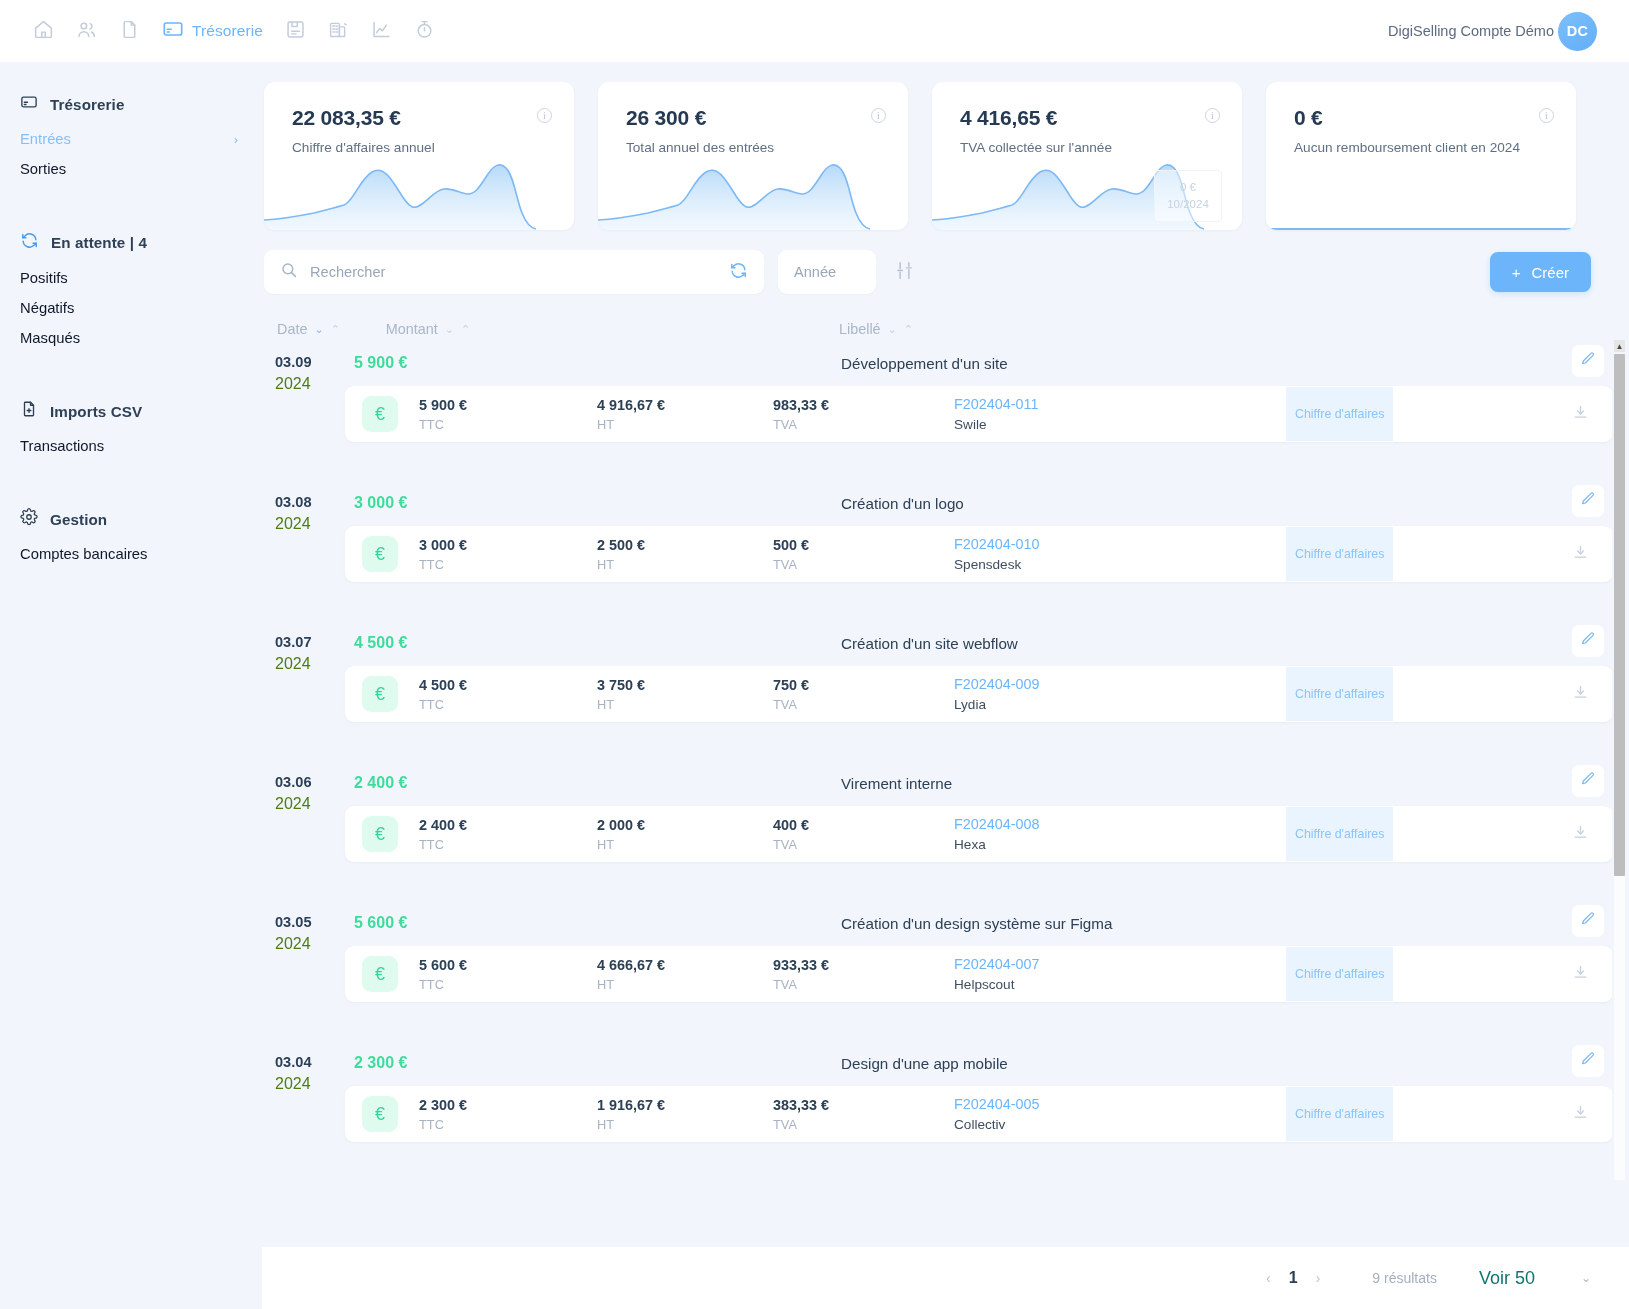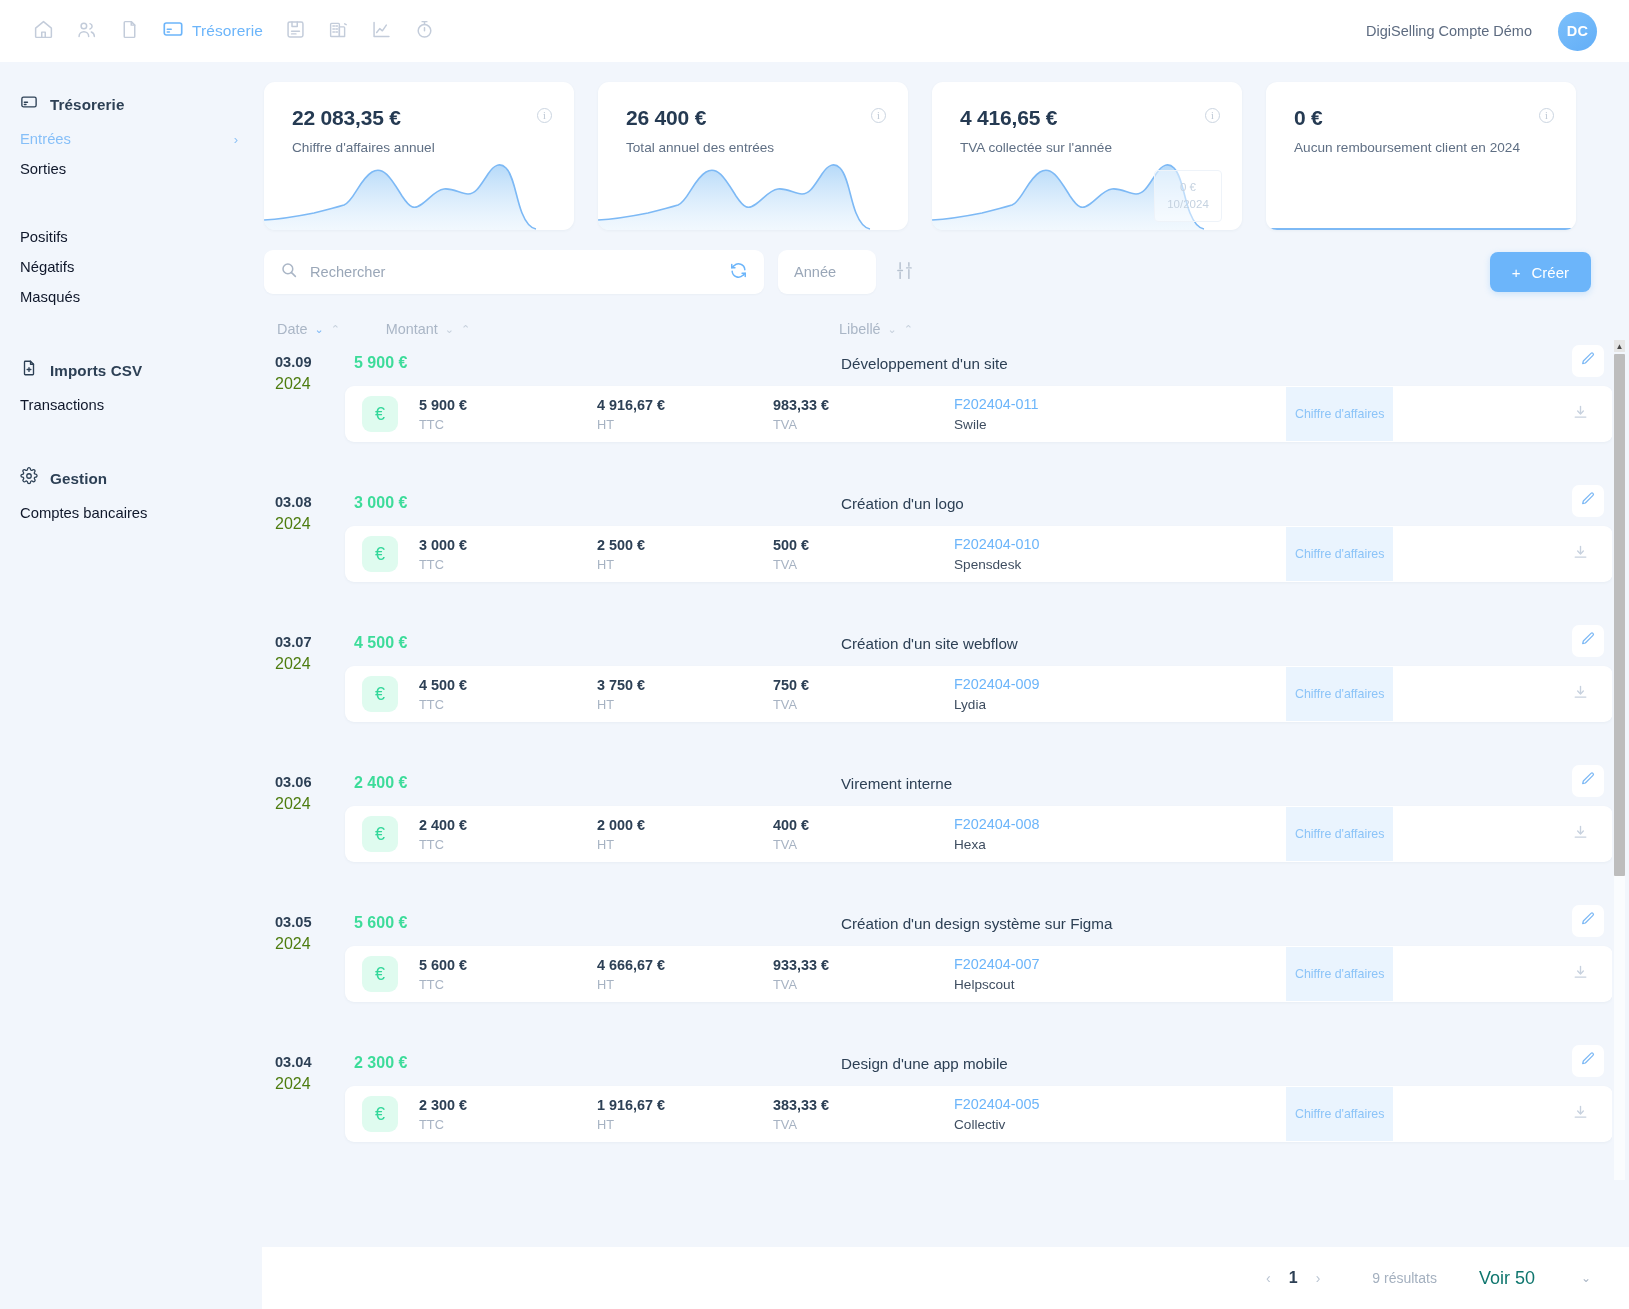--- a/index.html
+++ b/index.html
@@ -19,21 +19,21 @@
   }
   .topnav { display: flex; align-items: center; gap: 0px; }
   .navitem {
     display: flex; align-items: center; gap: 8px;
     padding: 0 11px; height: 40px; cursor: pointer; color: #c3ccda;
   }
   .navitem.active { color: #6cb5fa; }
   .navitem .navlabel {
     font-size: 15.5px; color: #6cb5fa; font-weight: 500; letter-spacing: .1px;
   }
-  .topright { margin-left: auto; display: flex; align-items: center; gap: 26px; padding-right: 10px;}
+  .topright { margin-left: auto; display: flex; align-items: center; gap: 4px; padding-right: 10px;}
   .acct-name { font-size: 14.5px; color: #5d6b80; }
   .avatar {
     width: 39px; height: 39px; border-radius: 50%;
     background: linear-gradient(145deg,#7cc0fb,#63aef7);
     color: #fff; font-size: 14.5px; font-weight: 600;
     display: flex; align-items: center; justify-content: center;
     letter-spacing: .4px;
   }
 
   
@@ -352,20 +352,31 @@
         <span class="chev">›</span>
       </div>
       <div class="side-sub">
         <span class="ss-label">Sorties</span>
       </div>
     </div>
 
     <div class="side-spacer"></div>
 
     <div class="side-group">
+      <div class="side-head">
+        <span>
+          <svg width="19" height="19" viewBox="0 0 24 24" fill="none" stroke="#4a9ae8" stroke-width="1.8" stroke-linecap="round" stroke-linejoin="round">
+              <path d="M20 11a8 8 0 0 0-13.6-5.1L3.5 8.5"></path>
+              <path d="M4 13a8 8 0 0 0 13.6 5.1l2.9-2.6"></path>
+              <path d="M3.5 4.5v4h4"></path>
+              <path d="M20.5 19.5v-4h-4"></path>
+            </svg>
+        </span>
+        <span class="sh-label">En attente | 4</span>
+      </div>
       <div class="side-sub">
         <span class="ss-label">Positifs</span>
       </div>
       <div class="side-sub">
         <span class="ss-label">Négatifs</span>
       </div>
       <div class="side-sub">
         <span class="ss-label">Masqués</span>
       </div>
     </div>
@@ -421,21 +432,21 @@
                 <stop offset="0%" stop-color="#a9d3f8" stop-opacity=".85"></stop>
                 <stop offset="100%" stop-color="#d9ecfc" stop-opacity=".35"></stop>
               </linearGradient>
             </defs>
           <path d="M0,62 C20,61 35,58 50,55 C62,52 70,50 80,47 C90,43 95,22 108,14 C120,7 128,22 138,38 C146,50 150,52 158,46 C166,40 172,32 180,31 C190,30 196,36 204,36 C212,36 216,28 224,16 C230,7 236,4 242,10 C250,18 252,40 258,55 C262,65 266,70 272,71 L272,72 L0,72 Z" fill="url(#g1)"></path>
           <path d="M0,62 C20,61 35,58 50,55 C62,52 70,50 80,47 C90,43 95,22 108,14 C120,7 128,22 138,38 C146,50 150,52 158,46 C166,40 172,32 180,31 C190,30 196,36 204,36 C212,36 216,28 224,16 C230,7 236,4 242,10 C250,18 252,40 258,55 C262,65 266,70 272,71" fill="none" stroke="#7db9f5" stroke-width="1.6"></path>
         </svg>
       </div>
 
       <div class="kpi">
-        <div class="kv">26 400 €</div>
+        <div class="kv">26 300 €</div>
         <div class="kl">Total annuel des entrées</div>
         <div class="info">i</div>
         <svg class="spark" viewBox="0 0 310 72" preserveAspectRatio="none">
           <path d="M0,62 C20,61 35,58 50,55 C62,52 70,50 80,47 C90,43 95,22 108,14 C120,7 128,22 138,38 C146,50 150,52 158,46 C166,40 172,32 180,31 C190,30 196,36 204,36 C212,36 216,28 224,16 C230,7 236,4 242,10 C250,18 252,40 258,55 C262,65 266,70 272,71 L272,72 L0,72 Z" fill="url(#g1)"></path>
           <path d="M0,62 C20,61 35,58 50,55 C62,52 70,50 80,47 C90,43 95,22 108,14 C120,7 128,22 138,38 C146,50 150,52 158,46 C166,40 172,32 180,31 C190,30 196,36 204,36 C212,36 216,28 224,16 C230,7 236,4 242,10 C250,18 252,40 258,55 C262,65 266,70 272,71" fill="none" stroke="#7db9f5" stroke-width="1.6"></path>
         </svg>
       </div>
 
       <div class="kpi">
         <div class="kv">4 416,65 €</div>

